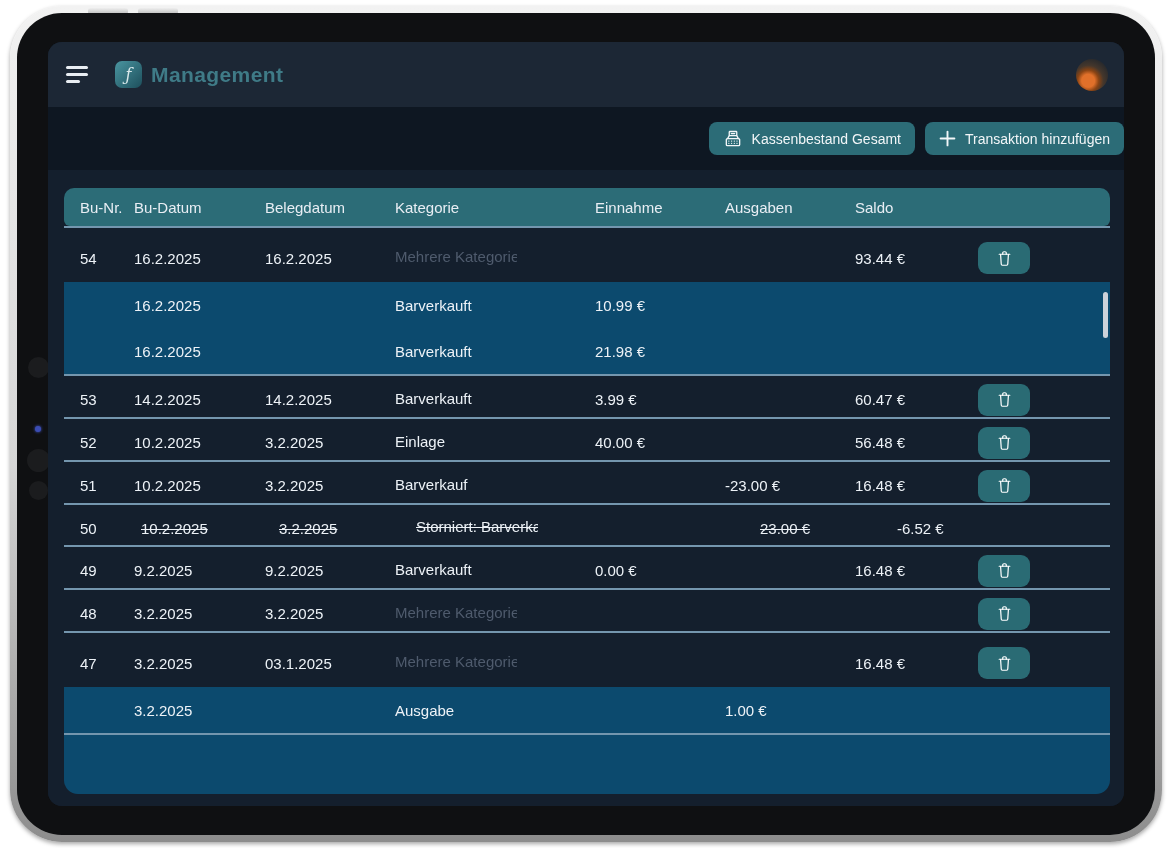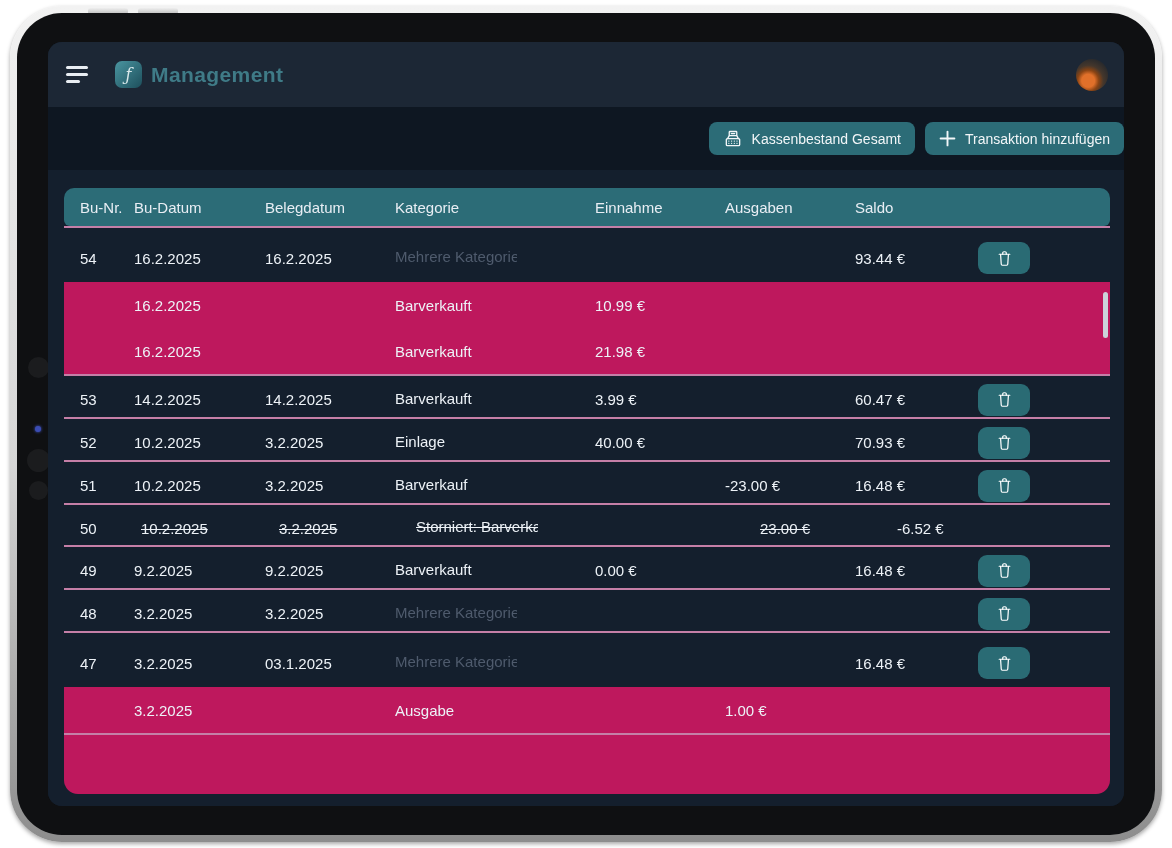--- a/index.html
+++ b/index.html
@@ -42,21 +42,21 @@
   .tbtn { height:33px; border:none; border-radius:8px; background:var(--accent,#2c6c77); color:#f2f6f8;
           display:flex; align-items:center; gap:9px; padding:0 14px; font-size:14px;
           font-family:"Liberation Sans","DejaVu Sans",sans-serif; cursor:pointer; font-weight:400; }
   .tbtn svg { flex:none; }
 
   .main { height:636px; padding:18px 14px 12px 16px; background:#141f2d; }
   .table-wrap { position:relative; height:606px; --cols:54px 131px 130px 200px 130px 130px 123px 1fr; }
   .thead { height:38px; background:var(--accent,#2c6c77); border-radius:10px 10px 6px 6px;
            display:grid; grid-template-columns:var(--cols); align-items:center; padding-left:16px;
            font-size:15px; color:#e9eef4; }
-  .tbody { height:568px; background:#be185d; border-radius:0 0 14px 14px; overflow:hidden;
+  .tbody { height:568px; background:#0c4a6e; border-radius:0 0 14px 14px; overflow:hidden;
            border-top:2px solid rgba(203,213,227,.55); }
   .trow { border-bottom:2px solid rgba(203,213,227,.55); }
   .tline { display:grid; grid-template-columns:var(--cols); align-items:center; padding-left:16px;
            font-size:15px; height:41px; }
   .trow.group .tline.main { height:54px; }
   .tline.sub { height:46px; }
   .trow.short .tline.main { height:40px;gap:7px; }
   .cell { overflow:hidden; white-space:nowrap; }
   .kat-clip { display:inline-block; width:122px; overflow:hidden; white-space:nowrap; }
   .dim { color:#4f5b6d; }
@@ -185,21 +185,21 @@
                   </div>
                 </div>
                 <div class="trow">
                   <div class="tline main">
                     <span class="cell">52</span>
                     <span class="cell strike">10.2.2025</span>
                     <span class="cell strike">3.2.2025</span>
                     <span class="cell"><span class="kat-clip strike">Einlage</span></span>
                     <span class="cell strike">40.00 €</span>
                     <span class="cell strike"></span>
-                    <span class="cell">70.93 €</span>
+                    <span class="cell">56.48 €</span>
                     <span class="cell">
                       <button class="del">
                         <svg width="17" height="19" viewBox="0 0 24 26" fill="none" stroke="#ffffff" stroke-width="1.7" stroke-linecap="round" stroke-linejoin="round">
                           <path d="M4.5 7h15"></path>
                           <path d="M9.5 7V5.2A1.7 1.7 0 0 1 11.2 3.5h1.6a1.7 1.7 0 0 1 1.7 1.7V7"></path>
                           <path d="M6.5 7.5l.9 13.4a1.6 1.6 0 0 0 1.6 1.6h6a1.6 1.6 0 0 0 1.6-1.6l.9-13.4"></path>
                         </svg>
                       </button>
                     </span>
                   </div>

